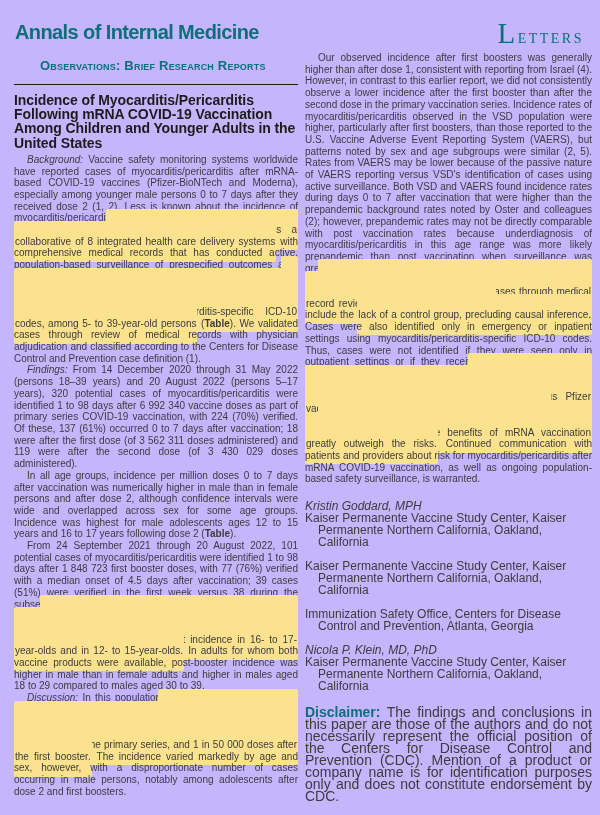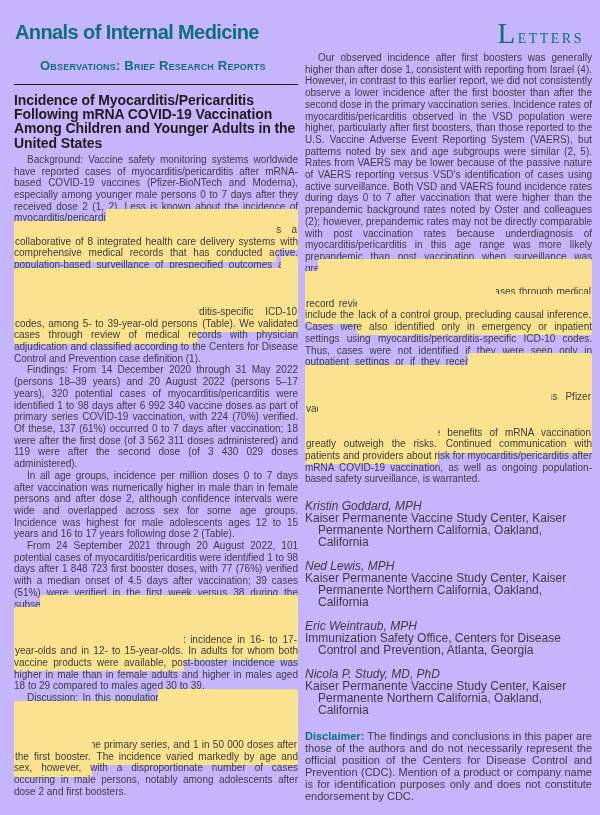--- a/index.html
+++ b/index.html
@@ -45,37 +45,37 @@
   .article-title{
     font-size:14px;line-height:14.2px;font-weight:700;
     color:var(--title);letter-spacing:-0.1px;margin:0 0 4px 0;
   }
 
   .para{
     font-size:10px;line-height:11.7px;text-align:justify;
     text-indent:13px;color:var(--body);
     hyphens:auto;-webkit-hyphens:auto;
   }
-  .it{}
-  .b{font-weight:400;}
+  .it{font-style:italic;}
+  .b{font-weight:700;}
   .hl{
     background:var(--hl);
     padding:15px 1px;border-radius:2px;
     box-decoration-break:clone;-webkit-box-decoration-break:clone;
   }
 
   
   .author-list{margin-top:15px;}
   .author-block{margin-bottom:12px;font-size:12px;line-height:12px;}
   .author-name{font-style:italic;}
   .author-affiliation{padding-left:13px;text-indent:-13px;}
 
   
   .disclaimer{
-    margin-top:14px;font-size:11px;line-height:12px;text-align:justify;
+    margin-top:14px;font-size:14px;line-height:12px;text-align:justify;
     color:var(--body);
   }
   .disclaimer-label{font-weight:700;color:var(--teal);}
 </style>
 </head>
 <body>
 
 <div class="page">
 
   <div class="journal-name">Annals of Internal Medicine</div>
@@ -106,29 +106,27 @@
       </div>
 
     <div class="author-list" id="author-list">
         <div class="author-block">
           <div class="author-name">Kristin Goddard, MPH</div>
           <div class="author-affiliation">Kaiser Permanente Vaccine Study Center, Kaiser Permanente Northern California, Oakland, California</div>
         </div>
         <div class="author-block">
         </div>
         <div class="author-block">
-          <div class="author-name">Ned Lewis, MPH</div>
           <div class="author-affiliation">Kaiser Permanente Vaccine Study Center, Kaiser Permanente Northern California, Oakland, California</div>
         </div>
         <div class="author-block">
-          <div class="author-name">Eric Weintraub, MPH</div>
           <div class="author-affiliation">Immunization Safety Office, Centers for Disease Control and Prevention, Atlanta, Georgia</div>
         </div>
         <div class="author-block">
-          <div class="author-name">Nicola P. Study, MD, PhD</div>
+          <div class="author-name">Nicola P. Klein, MD, PhD</div>
           <div class="author-affiliation">Kaiser Permanente Vaccine Study Center, Kaiser Permanente Northern California, Oakland, California</div>
         </div>
       </div>
 
     <p class="disclaimer"><span class="disclaimer-label">Disclaimer:</span> <span>The findings and conclusions in this paper are those of the authors and do not necessarily represent the official position of the Centers for Disease Control and Prevention (CDC). Mention of a product or company name is for identification purposes only and does not constitute endorsement by CDC.</span></p>
   </section>
 
 </div>
 
 </body></html>

